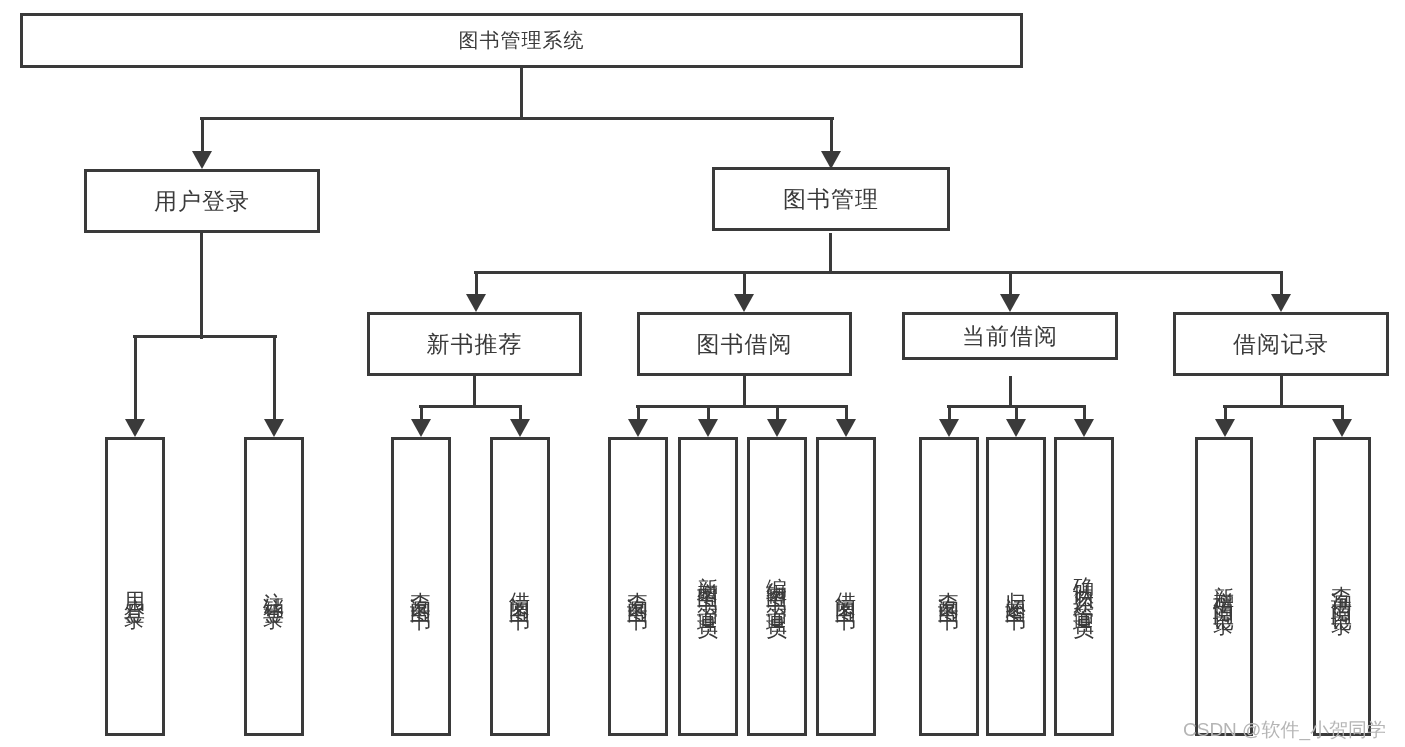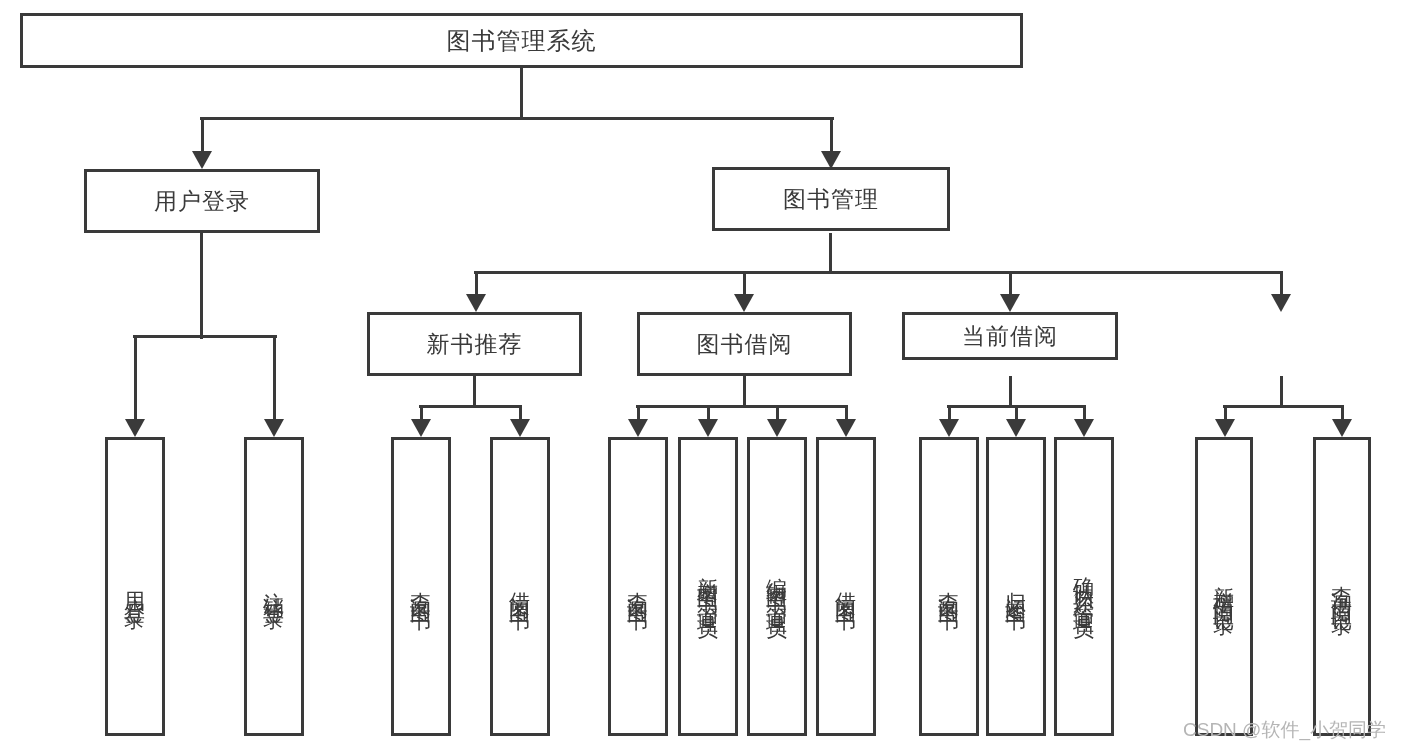--- a/index.html
+++ b/index.html
@@ -19,21 +19,21 @@
     display: flex;
     align-items: center;
     justify-content: center;
     color: #3a3a3a;
   }
   .hlabel {
     font-size: 23px;
     letter-spacing: 1px;
     white-space: nowrap;
   }
-  .root-label { font-size: 24px; }
+  .root-label { font-size: 20px; }
   .vtext {
     writing-mode: vertical-rl;
     text-orientation: mixed;
     font-size: 21px;
     letter-spacing: 6px;
     line-height: 1;
     white-space: nowrap;
   }
   .vline, .hline {
     position: absolute;
@@ -74,20 +74,23 @@
   </div>
 
   <div class="box" style="left:637px; top:312px; width:215px; height:64px;">
     <span class="hlabel">图书借阅</span>
   </div>
   <div class="box" style="left:367px; top:312px; width:215px; height:64px;">
     <span class="hlabel">新书推荐</span>
   </div>
   <div class="box" style="left:902px; top:312px; width:216px; height:48px;">
     <span class="hlabel">当前借阅</span>
+  </div>
+  <div class="box" style="left:1173px; top:312px; width:216px; height:64px;">
+    <span class="hlabel">借阅记录</span>
   </div>
 
   <div class="box" style="left:105px; top:437px; width:60px; height:299px;">
     <span class="vtext">用户登录</span>
   </div>
   <div class="box" style="left:244px; top:437px; width:60px; height:299px;">
     <span class="vtext">注销登录</span>
   </div>
 
   <div class="box" style="left:391px; top:437px; width:60px; height:299px;">

